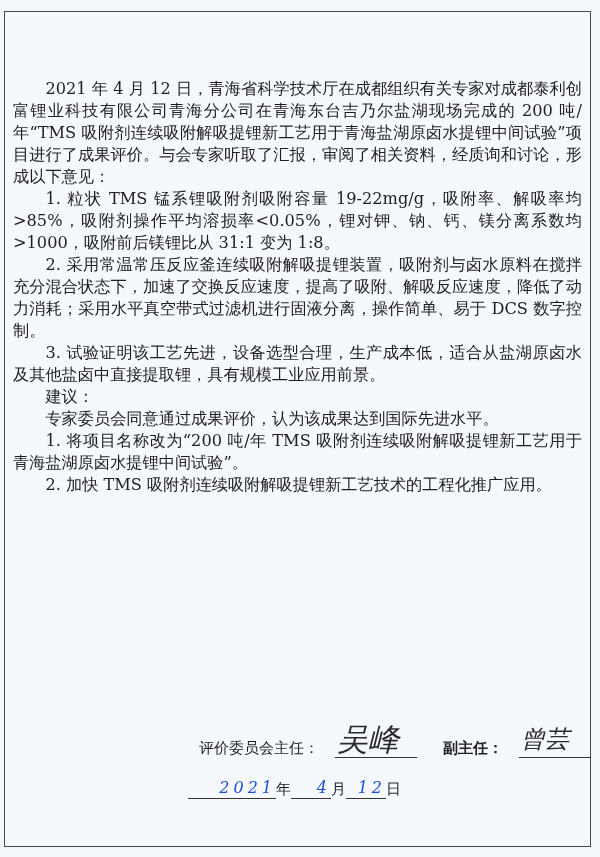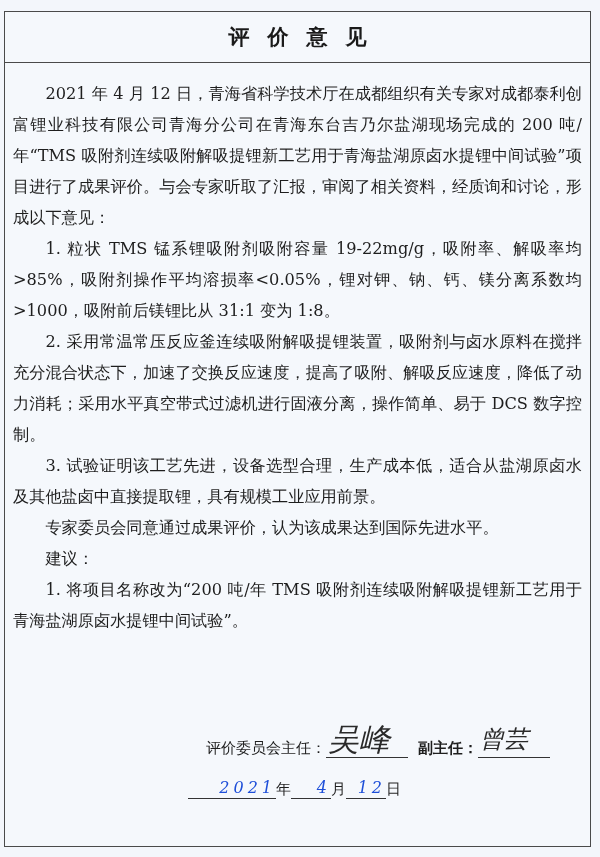--- a/index.html
+++ b/index.html
@@ -32,21 +32,21 @@
     font-size: 21px;
     letter-spacing: 18px;
     margin-left: 18px;
     color: #1a1a1a;
   }
   .body-text {
     position: absolute;
     left: 8px; right: 8px;
     top: 66px;
     font-size: 16.2px;
-    line-height: 31px;
+    line-height: 22px;
     text-align: justify;
   }
   .para { margin: 0; text-indent: 2em; }
   .sig-area {
     position: absolute;
     left: 0; right: 0; top: 700px; height: 140px;
   }
   .sig-line {
     position: absolute;
     top: 37px;
@@ -81,37 +81,35 @@
     font-size: 16px;
     color: #1d4ed8;
     text-align: right;
     letter-spacing: 4px;
   }
 </style>
 </head>
 <body>
 
 <div class="frame">
-  <div class="title-row">
-    <div class="title">评价意见</div>
-  </div>
 
   <div class="body-text">
     <p class="para">2021 年 4 月 12 日，青海省科学技术厅在成都组织有关专家对成都泰利创富锂业科技有限公司青海分公司在青海东台吉乃尔盐湖现场完成的 200 吨/年“TMS 吸附剂连续吸附解吸提锂新工艺用于青海盐湖原卤水提锂中间试验”项目进行了成果评价。与会专家听取了汇报，审阅了相关资料，经质询和讨论，形成以下意见：</p>
     <p class="para">1. 粒状 TMS 锰系锂吸附剂吸附容量 19-22mg/g，吸附率、解吸率均&gt;85%，吸附剂操作平均溶损率&lt;0.05%，锂对钾、钠、钙、镁分离系数均&gt;1000，吸附前后镁锂比从 31:1 变为 1:8。</p>
     <p class="para">2. 采用常温常压反应釜连续吸附解吸提锂装置，吸附剂与卤水原料在搅拌充分混合状态下，加速了交换反应速度，提高了吸附、解吸反应速度，降低了动力消耗；采用水平真空带式过滤机进行固液分离，操作简单、易于 DCS 数字控制。</p>
     <p class="para">3. 试验证明该工艺先进，设备选型合理，生产成本低，适合从盐湖原卤水及其他盐卤中直接提取锂，具有规模工业应用前景。</p>
+    <p class="para">建议：</p>
     <p class="para">专家委员会同意通过成果评价，认为该成果达到国际先进水平。</p>
-    <p class="para">建议：</p>
     <p class="para">1. 将项目名称改为“200 吨/年 TMS 吸附剂连续吸附解吸提锂新工艺用于青海盐湖原卤水提锂中间试验”。</p>
+    <p class="para">2. 加快 TMS 吸附剂连续吸附解吸提锂新工艺技术的工程化推广应用。</p>
   </div>
 </div>
 
 <div class="sig-area">
-  <div class="sig-line" style="left:206px;">
+  <div class="sig-line" style="left:199px;gap:16px;">
     <span>评价委员会主任：</span>
     <span class="blank" style="width:82px;">
       <span class="sign" style="left:2px; top:-18px; font-size:31px;">吴峰</span>
     </span>
     <span style="margin-left:10px;font-weight:bold;">副主任：</span>
     <span class="blank" style="width:72px;text-align:center;">
       <span class="sign" style="left:2px; top:-14px; font-size:24px;">曾芸</span>
     </span>
   </div>
 

